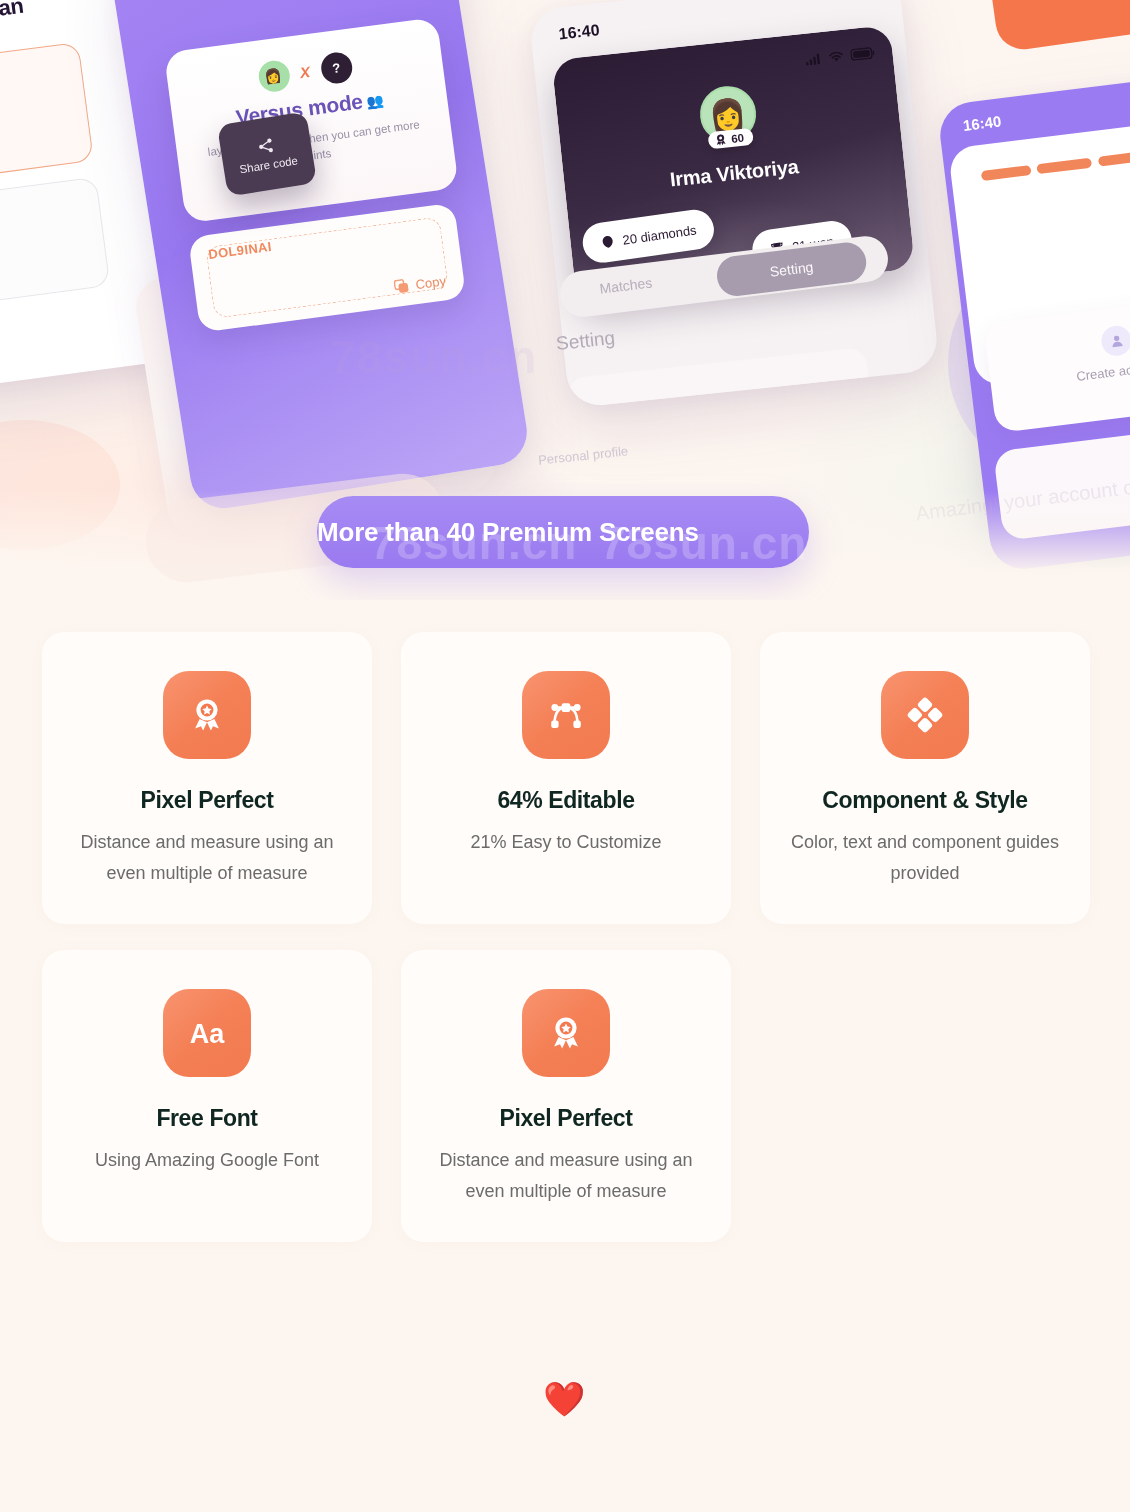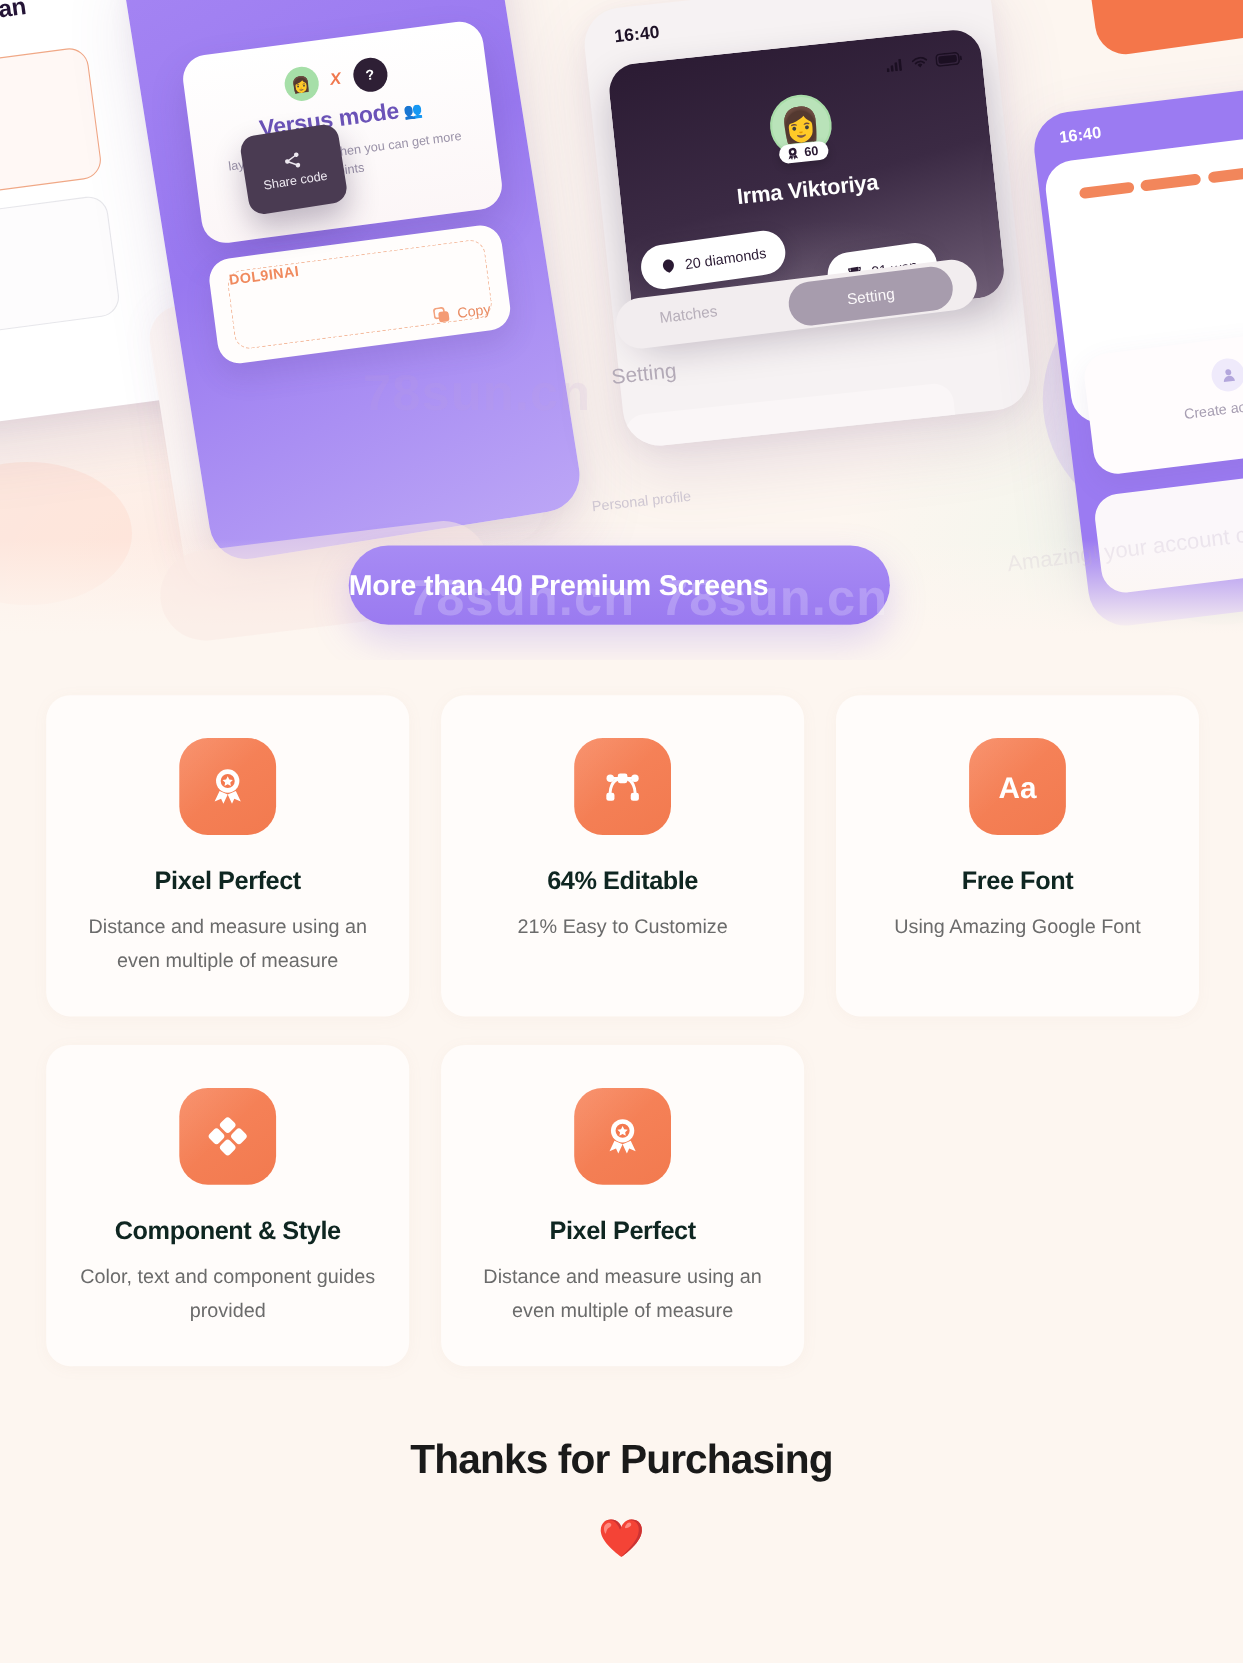--- a/index.html
+++ b/index.html
@@ -668,55 +668,54 @@
           <rect x="6.2" y="26.6" width="7.4" height="7.4" rx="2.2" fill="#fff"></rect>
           <rect x="28.4" y="26.6" width="7.4" height="7.4" rx="2.2" fill="#fff"></rect>
         </svg>
       </div>
       <div class="feature-title">64% Editable</div>
       <div class="feature-desc">21% Easy to Customize</div>
     </div>
 
     <div class="feature-card">
       <div class="feature-icon">
-        <svg width="52" height="40" viewBox="0 0 52 40">
-          <text x="26" y="30" text-anchor="middle" font-family="'Liberation Sans', sans-serif" font-size="27" font-weight="600" fill="#fff">Aa</text>
-        </svg>
-      </div>
-      <div class="feature-title">Free Font</div>
-      <div class="feature-desc">Using Amazing Google Font</div>
-    </div>
-
-    <div class="feature-card">
-      <div class="feature-icon">
         <svg width="42" height="42" viewBox="0 0 42 42">
           <g fill="#fff">
             <rect x="15.1" y="4.9" width="11.8" height="11.8" rx="3.2" transform="rotate(45 21 10.8)"></rect>
             <rect x="4.9" y="15.1" width="11.8" height="11.8" rx="3.2" transform="rotate(45 10.8 21)"></rect>
             <rect x="25.3" y="15.1" width="11.8" height="11.8" rx="3.2" transform="rotate(45 31.2 21)"></rect>
             <rect x="15.1" y="25.3" width="11.8" height="11.8" rx="3.2" transform="rotate(45 21 31.2)"></rect>
           </g>
         </svg>
       </div>
       <div class="feature-title">Component &amp; Style</div>
       <div class="feature-desc">Color, text and component guides provided</div>
+    </div>
+
+    <div class="feature-card">
+      <div class="feature-icon">
+        <svg width="52" height="40" viewBox="0 0 52 40">
+          <text x="26" y="30" text-anchor="middle" font-family="'Liberation Sans', sans-serif" font-size="27" font-weight="600" fill="#fff">Aa</text>
+        </svg>
+      </div>
+      <div class="feature-title">Free Font</div>
+      <div class="feature-desc">Using Amazing Google Font</div>
     </div>
 
 
     <div class="feature-card">
       <div class="feature-icon">
         <svg width="42" height="42" viewBox="0 0 42 42">
           <circle cx="21" cy="16" r="10.6" fill="#fff"></circle>
           <circle cx="21" cy="16" r="6.4" fill="#F4794F"></circle>
           <path d="M21 11.6 l1.45 2.95 3.25.47-2.35 2.29.55 3.24L21 19.02l-2.9 1.53.55-3.24-2.35-2.29 3.25-.47z" fill="#fff"></path>
           <path d="M13.6 25.1 L9.1 34.6 L15 32.2 L17.1 36.6 L21 28.3 Z" fill="#fff"></path>
           <path d="M28.4 25.1 L32.9 34.6 L27 32.2 L24.9 36.6 L21 28.3 Z" fill="#fff"></path>
         </svg>
       </div>
       <div class="feature-title">Pixel Perfect</div>
       <div class="feature-desc">Distance and measure using an even multiple of measure</div>
     </div>
   </div>
 
-  <div class="thanks">Thanks for Purchasing</div>
   <div class="heart">❤️</div>
 
 </div>
 
 </body></html>

